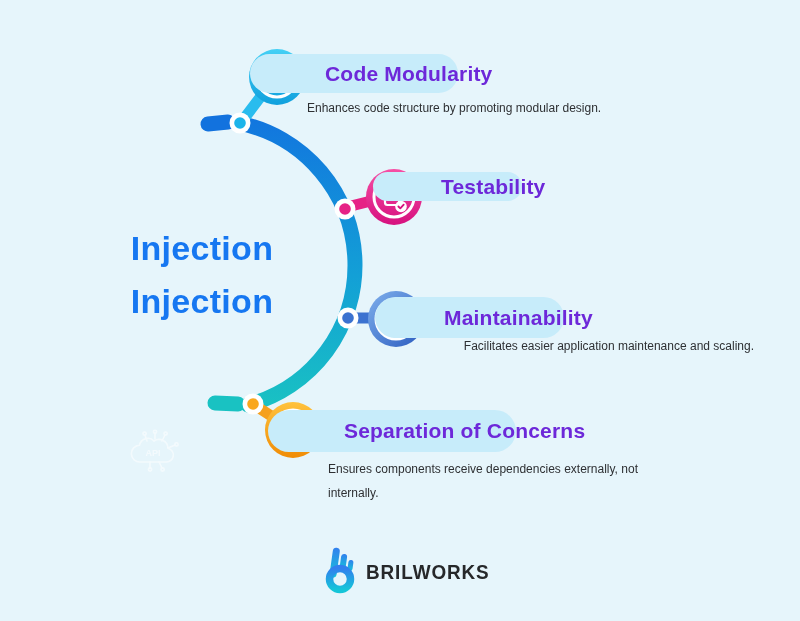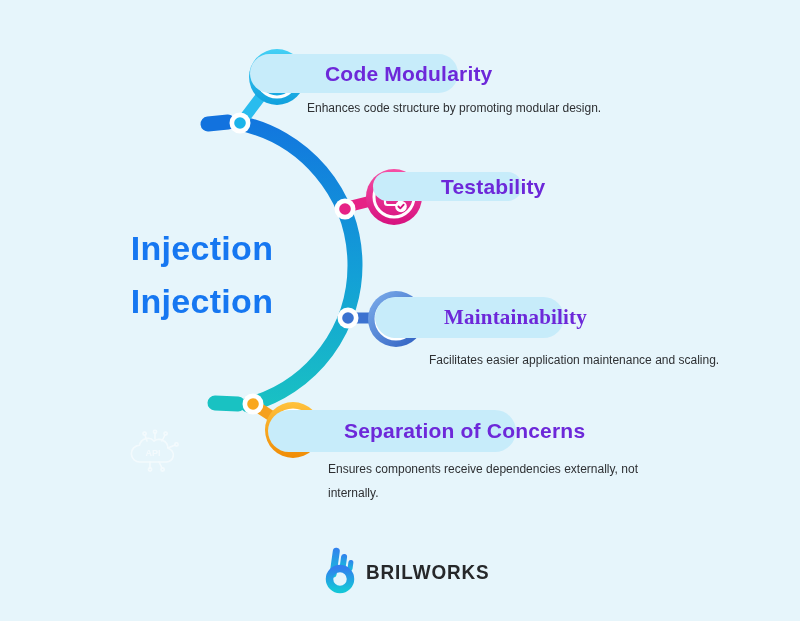--- a/index.html
+++ b/index.html
@@ -21,29 +21,29 @@
   .pill{
     position:absolute;background:#c7ecfa;border-radius:24px;
     display:flex;align-items:center;box-sizing:border-box;
   }
   .pill .label{
     font-size:21px;font-weight:bold;color:#6d28d9;margin:16px;letter-spacing:0.2px;
     white-space:nowrap;
   }
   .p1{left:250px;top:54px;width:208px;height:39px;padding-left:59px;}
   .p2{left:373px;top:172px;width:149px;height:29px;padding-left:52px;}
-  .p3{left:375px;top:297px;width:189px;height:41px;padding-left:53px;font-family:Liberation Serif, serif;}
+  .p3{left:375px;top:297px;width:189px;height:41px;padding-left:53px;}
   .p4{left:268px;top:410px;width:248px;height:42px;padding-left:60px;}
 
   .desc{
     position:absolute;font-size:12px;color:#2e3033;line-height:24px;
   }
   .d1{left:307px;top:96px;width:295px;}
   .d2{left:424px;top:219px;width:250px;}
-  .d3{left:429px;top:348px;width:325px;}
+  .d3{left:429px;top:334px;width:325px;text-align:right;}
   .d4{left:328px;top:457px;width:345px;}
 
   .brand{
     position:absolute;left:366px;top:560px;
     font-size:21px;font-weight:bold;color:#26282a;
     letter-spacing:1px;transform:scaleX(0.9);transform-origin:left center;
     white-space:nowrap;
   }
 </style>
 </head>

